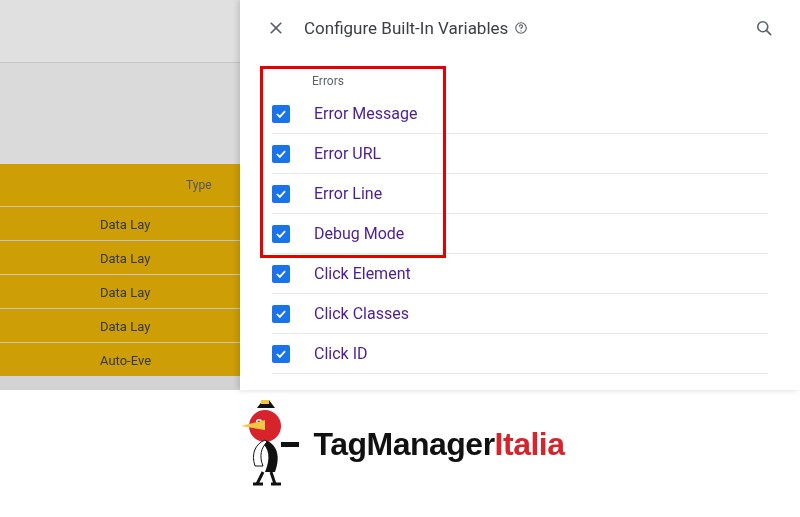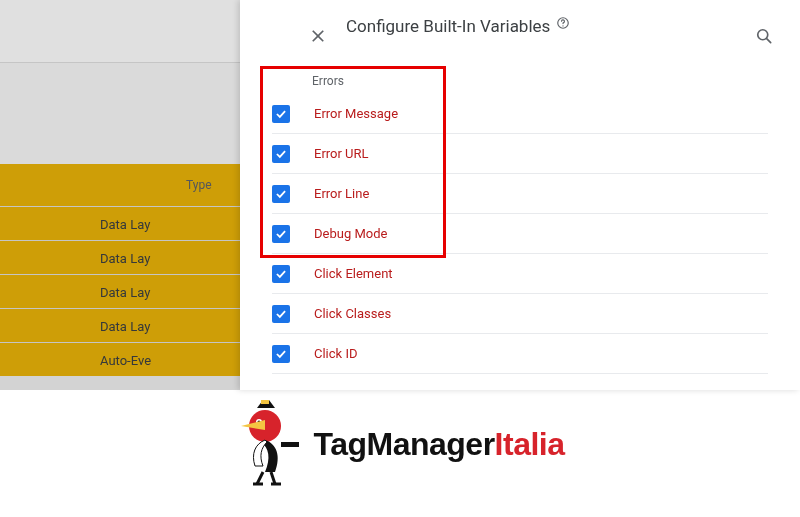--- a/index.html
+++ b/index.html
@@ -10,36 +10,36 @@
   
   .bg-dim { position: absolute; left: 0; top: 0; width: 240px; height: 390px; background: #f0f0f0; filter: brightness(0.88); }
   .bg-dim .bg-gap { height: 62px; background: #fff; }
   .bg-dim .bg-block { height: 102px; background: #f8f8f8; border-top: 1px solid #e0e0e0; }
   .bg-dim .bg-table { background: #eab308; }
   .bg-dim .bg-th { font-size: 12px; color: #5f6368; padding: 14px 0 14px 186px; }
   .bg-dim .bg-row { font-size: 13px; color: #3c4043; padding: 10px 0 10px 100px; border-top: 1px solid #e0e0e0; height: 34px; white-space: nowrap; overflow: hidden; }
   
   
   .panel { position: absolute; left: 240px; top: 0; right: 0; height: 390px; background: #fff; box-shadow: -2px 0 6px rgba(0,0,0,0.15); overflow: hidden; }
-  .panel-header { display: flex; align-items: flex-start; height: 56px; padding: 16px 16px; margin-left: 42px; }
+  .panel-header { display: flex; align-items: center; height: 56px; padding: 0 16px; }
   .close-btn { width: 40px; height: 40px; display: flex; align-items: center; justify-content: center; color: #5f6368; cursor: pointer; border-radius: 50%; }
   .close-btn svg { width: 20px; height: 20px; }
   .panel-title { font-size: 17px; color: #3c4043; margin-left: 8px; font-weight: 400; }
   .help-ico { margin-left: 6px; color: #5f6368; display: inline-flex; }
   .help-ico svg { width: 14px; height: 14px; }
   .spacer { flex: 1; }
   .search-btn { width: 40px; height: 40px; display: flex; align-items: center; justify-content: center; color: #5f6368; cursor: pointer; border-radius: 50%; }
   .search-btn svg { width: 20px; height: 20px; }
   
   .panel-body { padding: 0 32px; height: calc(100% - 56px); overflow: hidden; }
   .section-title { font-size: 12px; color: #5f6368; padding: 18px 0 6px 0; font-weight: 400; margin-left: 40px; }
   .var-row { display: flex; align-items: center; height: 40px; border-bottom: 1px solid #e8eaed; }
   .chk { width: 18px; height: 18px; background: #1a73e8; border-radius: 2px; display: flex; align-items: center; justify-content: center; cursor: pointer; flex-shrink: 0; }
   .chk svg { width: 14px; height: 14px; stroke: #fff; stroke-width: 3; fill: none; }
-  .var-label { font-size: 13px; color: #b91c1c; margin-left: 24px; }
+  .var-label { font-size: 16px; color: #4c1d95; margin-left: 24px; }
   
   .redbox { position: absolute; border: 3px solid #e60000; pointer-events: none; left: 260px; top: 66px; width: 186px; height: 192px; }
   
   
   .brand { position: absolute; left: 0; right: 0; top: 400px; display: flex; align-items: center; justify-content: center; gap: 6px; }
   .brand-text { font-family: Arial, sans-serif; font-size: 32px; font-weight: 900; letter-spacing: -0.5px; }
   .brand-black { color: #111; }
   .brand-red { color: #d7232b; }
   .wp { width: 72px; height: 88px; }
 </style>

